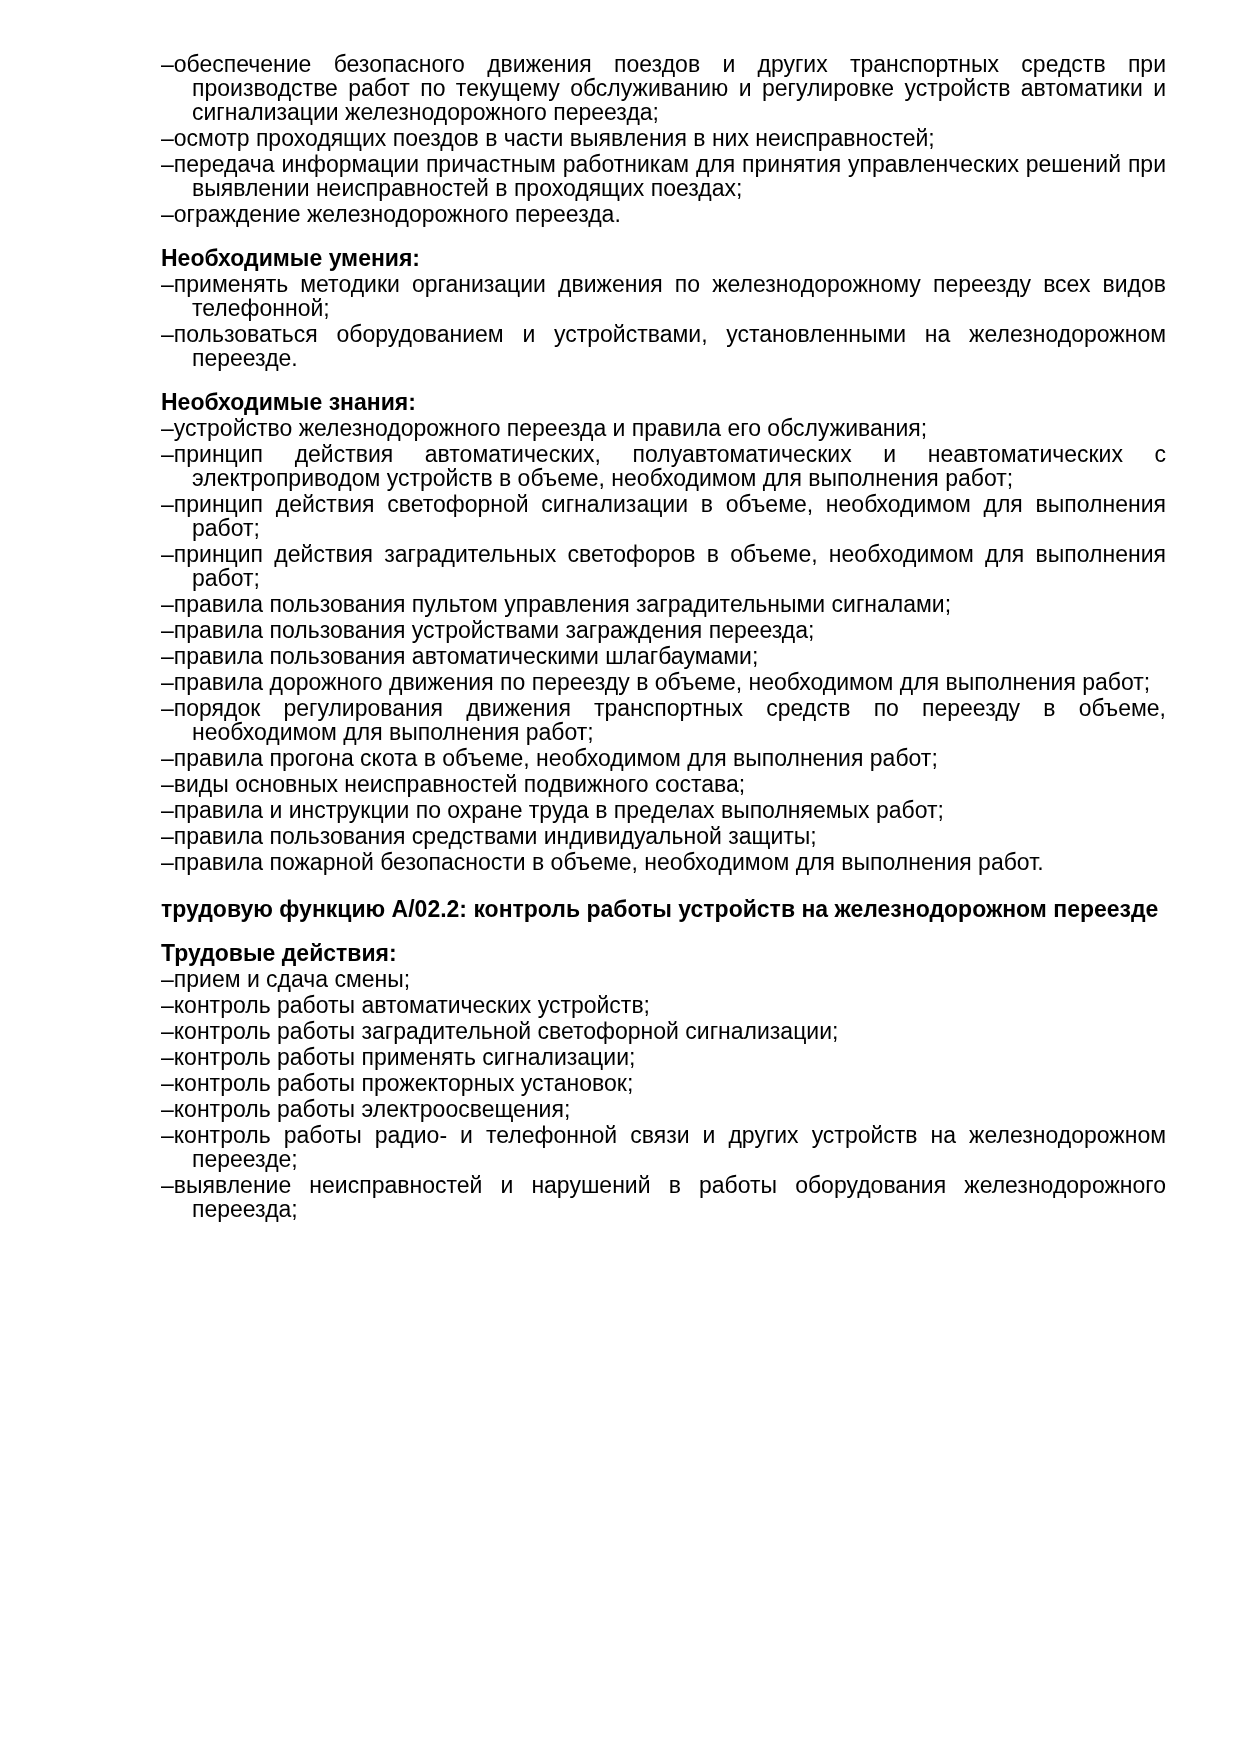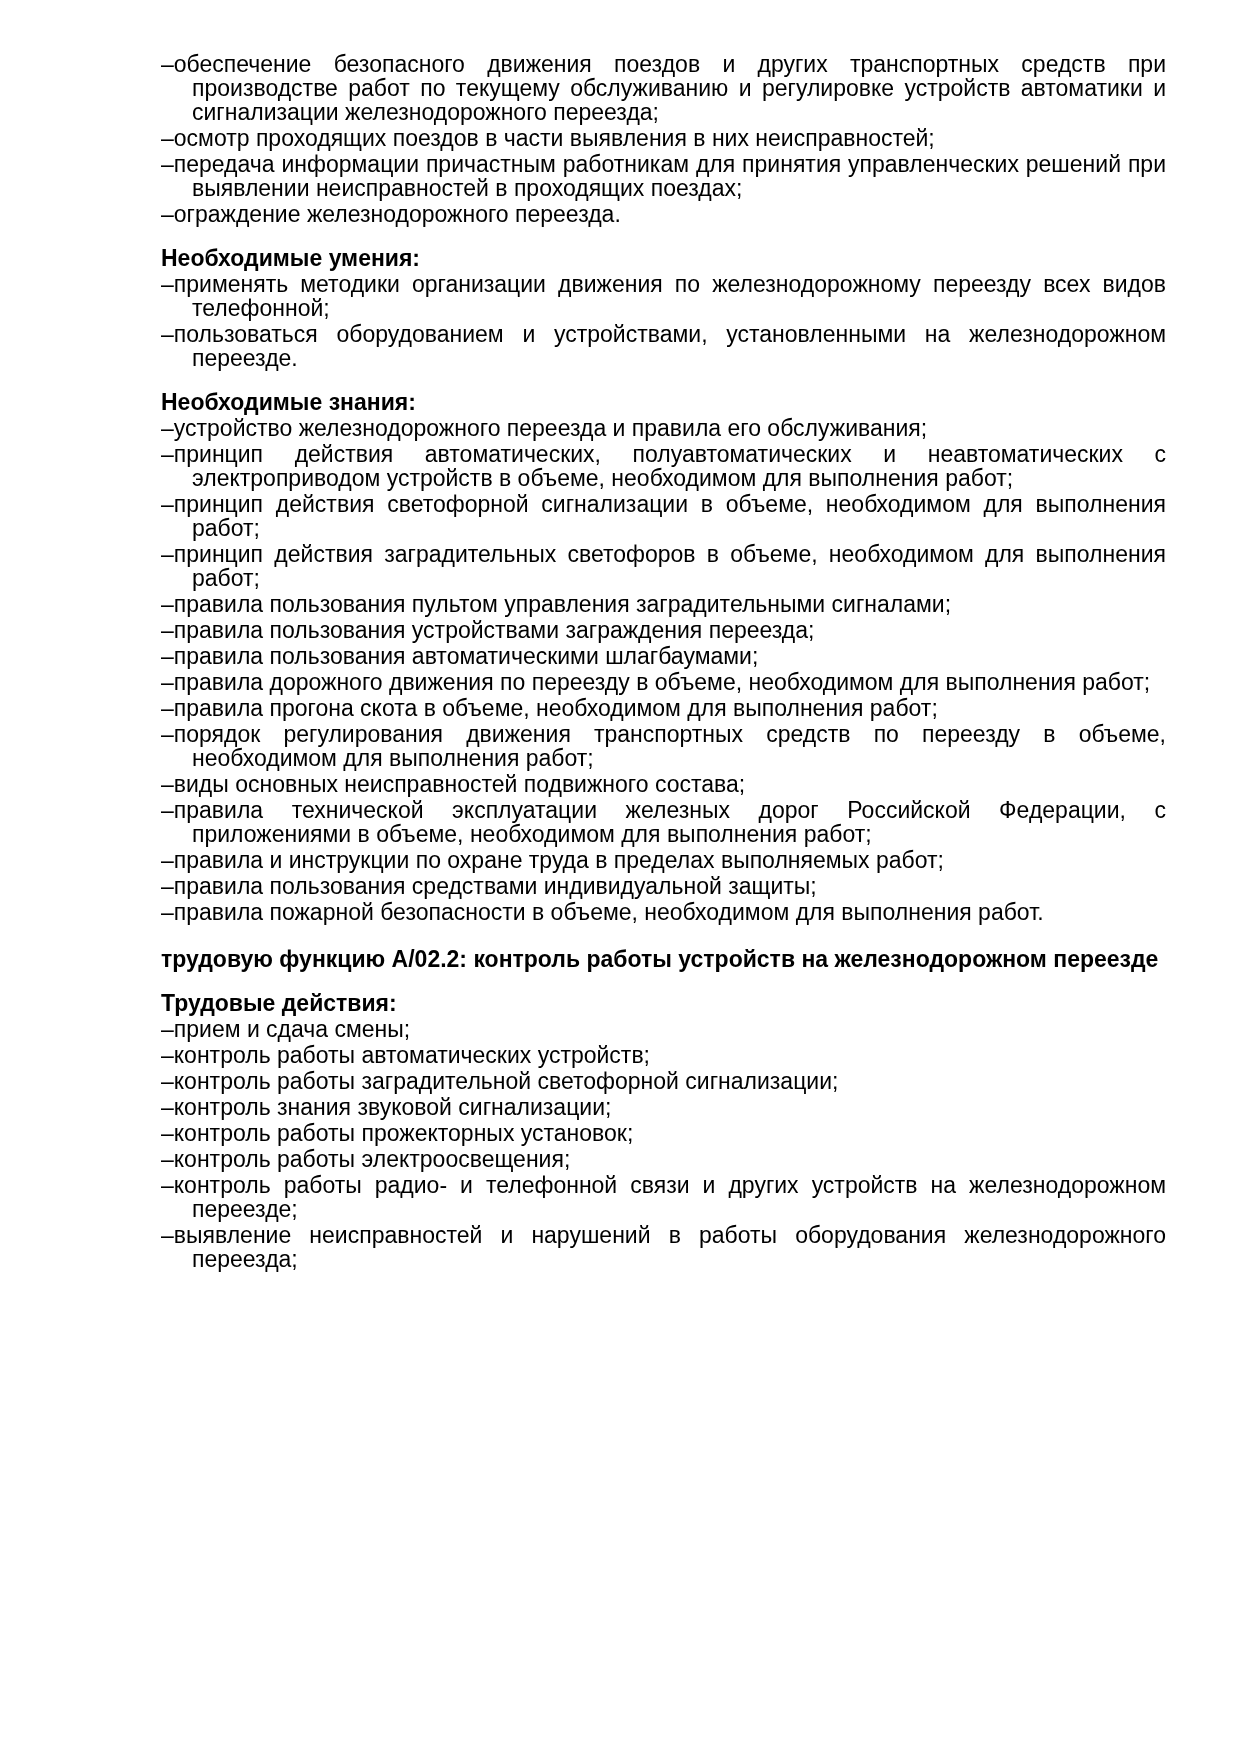--- a/index.html
+++ b/index.html
@@ -63,37 +63,36 @@
 
   <div class="list">
       <p class="bullet">–устройство железнодорожного переезда и правила его обслуживания;</p>
       <p class="bullet">–принцип действия автоматических, полуавтоматических и неавтоматических с электроприводом устройств в объеме, необходимом для выполнения работ;</p>
       <p class="bullet">–принцип действия светофорной сигнализации в объеме, необходимом для выполнения работ;</p>
       <p class="bullet">–принцип действия заградительных светофоров в объеме, необходимом для выполнения работ;</p>
       <p class="bullet">–правила пользования пультом управления заградительными сигналами;</p>
       <p class="bullet">–правила пользования устройствами заграждения переезда;</p>
       <p class="bullet">–правила пользования автоматическими шлагбаумами;</p>
       <p class="bullet">–правила дорожного движения по переезду в объеме, необходимом для выполнения работ;</p>
+      <p class="bullet">–порядок регулирования движения транспортных средств по переезду в объеме, необходимом для выполнения работ;</p>
       <p class="bullet">–правила прогона скота в объеме, необходимом для выполнения работ;</p>
-      <p class="bullet">–порядок регулирования движения транспортных средств по переезду в объеме, необходимом для выполнения работ;</p>
       <p class="bullet">–виды основных неисправностей подвижного состава;</p>
-      <p class="bullet">–правила технической эксплуатации железных дорог Российской Федерации, с приложениями в объеме, необходимом для выполнения работ;</p>
       <p class="bullet">–правила и инструкции по охране труда в пределах выполняемых работ;</p>
       <p class="bullet">–правила пользования средствами индивидуальной защиты;</p>
       <p class="bullet">–правила пожарной безопасности в объеме, необходимом для выполнения работ.</p>
     </div>
 
   <p class="bold-paragraph">трудовую функцию А/02.2: контроль работы устройств на железнодорожном переезде</p>
 
   <p class="heading">Трудовые действия:</p>
 
   <div class="list">
       <p class="bullet">–прием и сдача смены;</p>
       <p class="bullet">–контроль работы автоматических устройств;</p>
       <p class="bullet">–контроль работы заградительной светофорной сигнализации;</p>
-      <p class="bullet">–контроль знания звуковой сигнализации;</p>
+      <p class="bullet">–контроль работы применять сигнализации;</p>
       <p class="bullet">–контроль работы прожекторных установок;</p>
       <p class="bullet">–контроль работы электроосвещения;</p>
       <p class="bullet">–контроль работы радио- и телефонной связи и других устройств на железнодорожном переезде;</p>
       <p class="bullet">–выявление неисправностей и нарушений в работы оборудования железнодорожного переезда;</p>
     </div>
 
 </main>
 
 </body></html>

